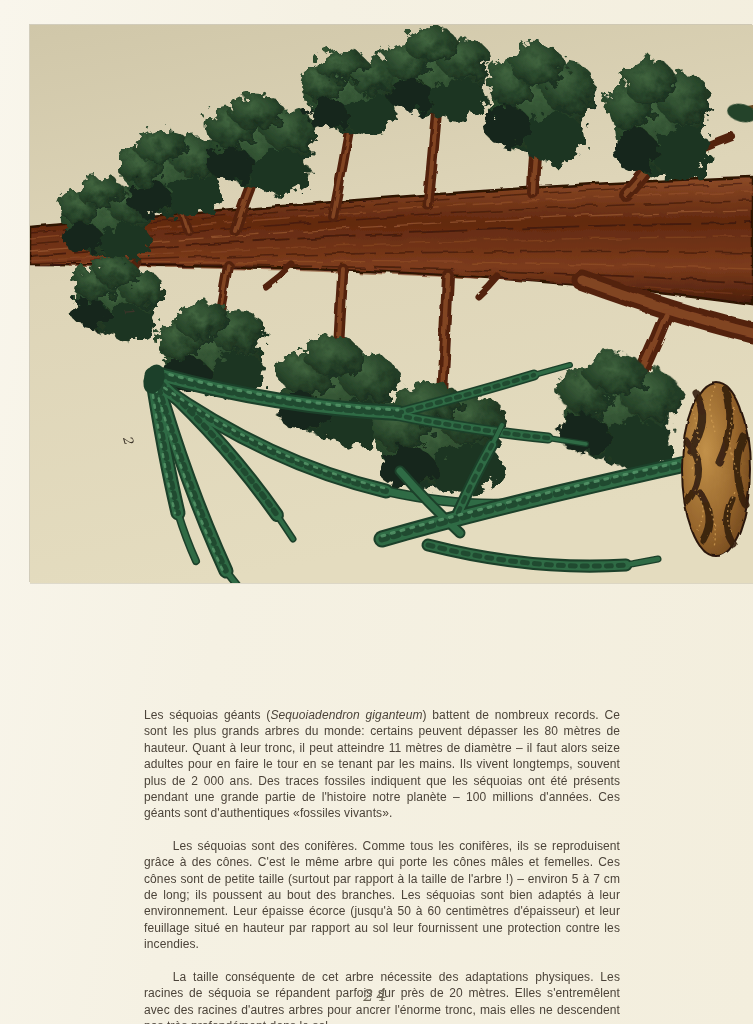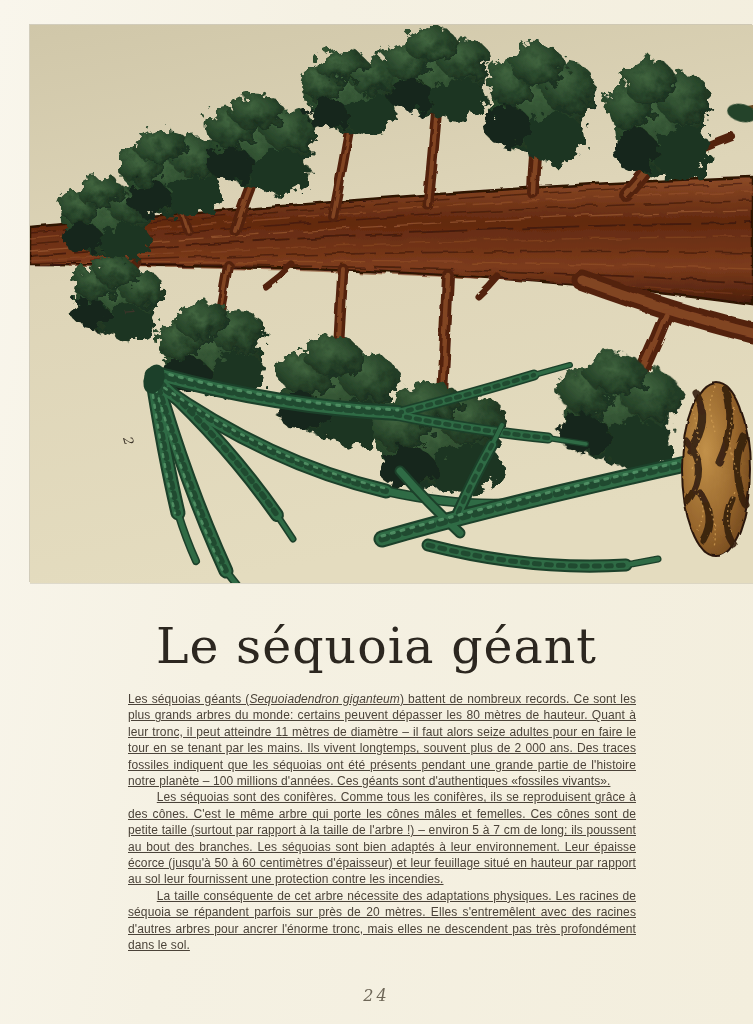--- a/index.html
+++ b/index.html
@@ -21,21 +21,21 @@
   .title {
     position:absolute; left:0; right:0; top:618px; text-align:center;
     font-family:"DejaVu Serif",serif; font-size:49px; font-weight:normal;
     color:#2c2720; letter-spacing:1px;
   }
   .body-text {
     position:absolute; left:128px; top:691px; width:508px;
     font-family:"Liberation Sans",sans-serif; font-size:12px; line-height:16.4px;
     text-align:justify; color:#4b4339; letter-spacing:.1px;
   }
-  .body-text p { margin:0;text-decoration:underline; }
+  .body-text p { margin:16px; }
   .body-text p.ind { text-indent:2.4em; }
   .body-text i { font-style:italic; }
   .folio {
     position:absolute; left:0; right:0; top:986px; text-align:center;
     font-family:"DejaVu Serif",serif; font-style:italic; font-size:16px;
     color:#6e6758; letter-spacing:3px;
   }
 </style>
 </head>
 <body>
@@ -250,21 +250,20 @@
       <g>
         <path d="M714,84 L723,82" stroke="#6b4a22" stroke-width="4" stroke-linecap="round"></path>
         <ellipse cx="712" cy="88" rx="15" ry="9" fill="#24432a" transform="rotate(14 712 88)"></ellipse>
       </g>
 
       <text class="figLabel" transform="translate(94 284) rotate(75)">1</text>
       <text class="figLabel" transform="translate(93 413) rotate(75)">2</text>
     </svg>
   </figure>
 
-  <h1 class="title">Le séquoia géant</h1>
 
   <div class="body-text">
     <p><span>Les séquoias géants (</span><i>Sequoiadendron giganteum</i><span>) battent de nombreux records. Ce sont les plus grands arbres du monde: certains peuvent dépasser les 80 mètres de hauteur. Quant à leur tronc, il peut atteindre 11 mètres de diamètre – il faut alors seize adultes pour en faire le tour en se tenant par les mains. Ils vivent longtemps, souvent plus de 2 000 ans. Des traces fossiles indiquent que les séquoias ont été présents pendant une grande partie de l'histoire notre planète – 100 millions d'années. Ces géants sont d'authentiques «fossiles vivants».</span></p>
     <p class="ind">Les séquoias sont des conifères. Comme tous les conifères, ils se reproduisent grâce à des cônes. C'est le même arbre qui porte les cônes mâles et femelles. Ces cônes sont de petite taille (surtout par rapport à la taille de l'arbre !) – environ 5 à 7 cm de long; ils poussent au bout des branches. Les séquoias sont bien adaptés à leur environnement. Leur épaisse écorce (jusqu'à 50 à 60 centimètres d'épaisseur) et leur feuillage situé en hauteur par rapport au sol leur fournissent une protection contre les incendies.</p>
     <p class="ind">La taille conséquente de cet arbre nécessite des adaptations physiques. Les racines de séquoia se répandent parfois sur près de 20 mètres. Elles s'entremêlent avec des racines d'autres arbres pour ancrer l'énorme tronc, mais elles ne descendent pas très profondément dans le sol.</p>
   </div>
 
   <div class="folio">24</div>
 
 </div>

